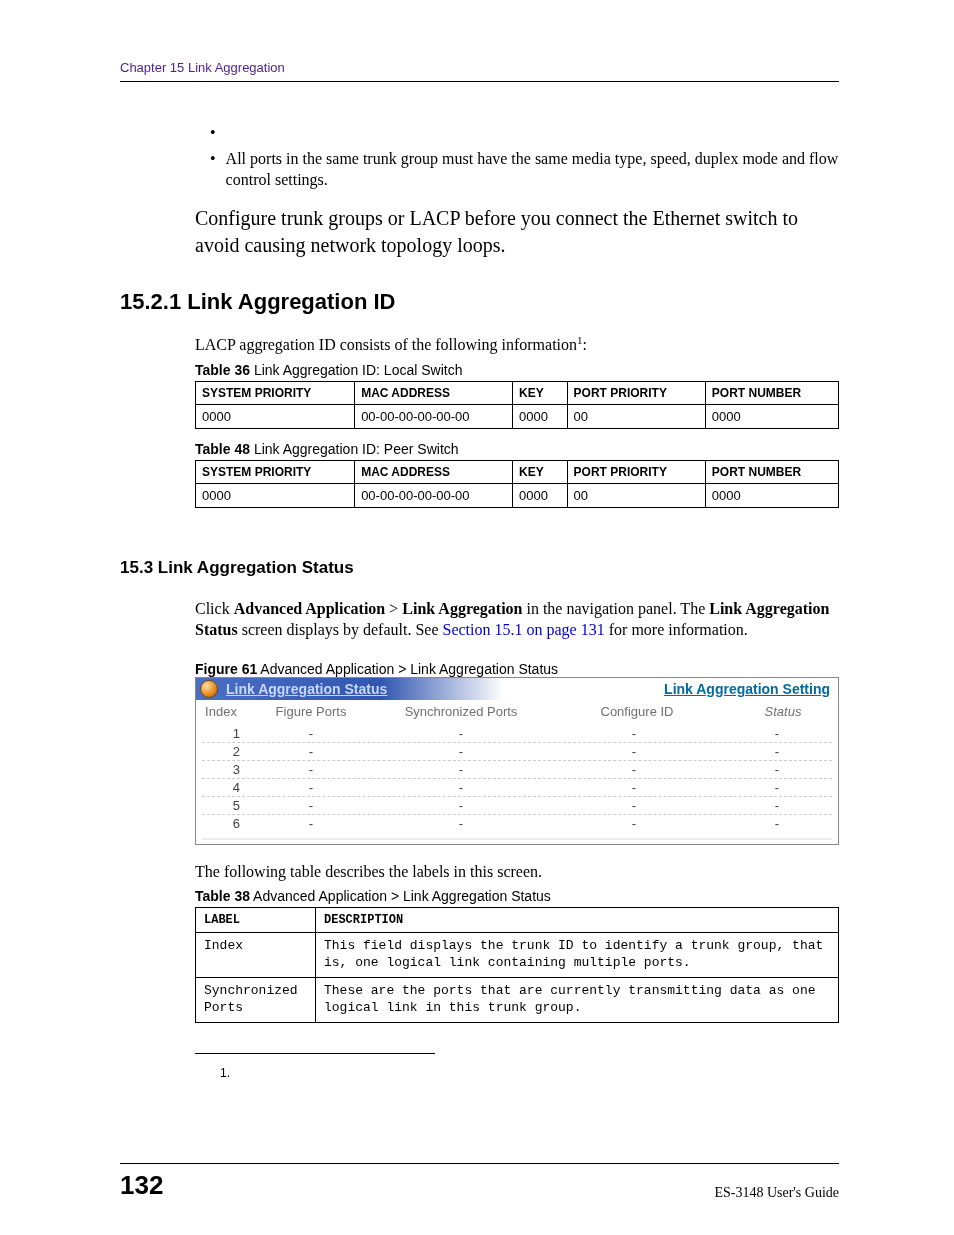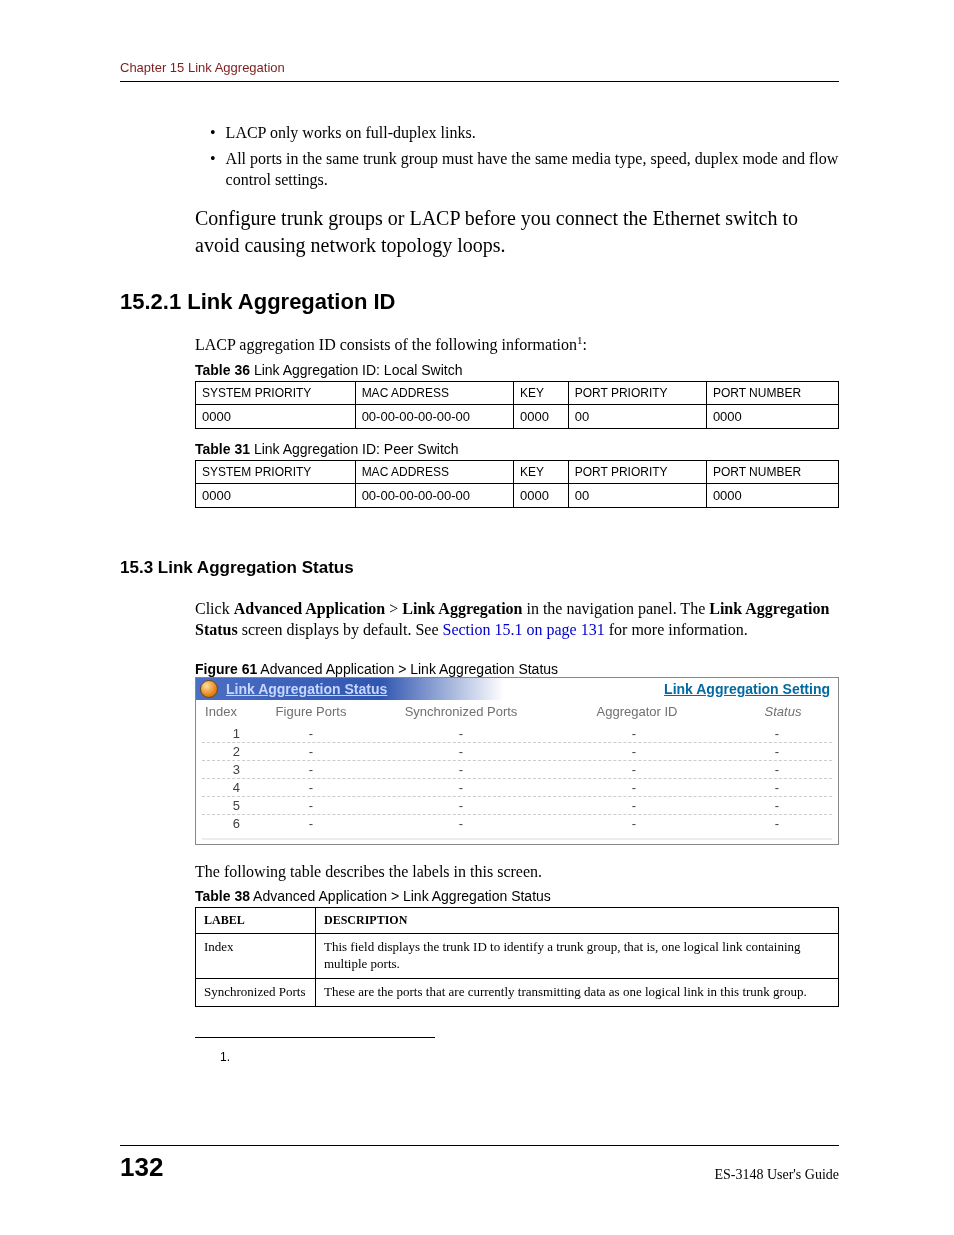--- a/index.html
+++ b/index.html
@@ -8,21 +8,21 @@
       width: 954px;
       height: 1235px;
       background: #fff;
       color: #000;
       position: relative;
       padding: 60px 115px 50px 120px;
     }
     .chapter-header {
       font-family: Arial, Helvetica, sans-serif;
       font-size: 13px;
-      color: #7f1d1d;
+      color: #4c1d95;
       margin-bottom: 6px;
     }
     .chapter-rule {
       border: none;
       border-top: 1px solid #000;
       margin-bottom: 40px;
     }
     .bullet-list {
       margin-left: 90px;
       margin-bottom: 14px;
@@ -75,21 +75,21 @@
       margin-left: 75px;
       width: calc(100% - 75px);
       font-family: Arial, Helvetica, sans-serif;
       font-size: 13px;
       margin-bottom: 12px;
     }
     .data-table th {
       border: 1.5px solid #000;
       padding: 4px 6px;
       text-align: left;
-      font-weight: normal;
+      font-weight: bold;
       font-size: 12px;
     }
     .data-table td {
       border: 1px solid #000;
       border-left: 1.5px solid #000;
       border-right: 1.5px solid #000;
       border-bottom: 1.5px solid #000;
       padding: 4px 6px;
       text-align: left;
     }
@@ -170,21 +170,21 @@
     .fr-index { flex: 0 0 44px; text-align: right; padding-right: 6px; }
     .fr-enabled { flex: 0 0 130px; text-align: center; }
     .fr-sync { flex: 0 0 170px; text-align: center; }
     .fr-agg { flex: 1; text-align: center; }
     .fr-status { flex: 0 0 110px; text-align: center; }
     .figure-bottom-line { height: 2px; background: #ececec; margin: 0 6px 4px 6px; }
     .desc-table {
       border-collapse: collapse;
       margin-left: 75px;
       width: calc(100% - 75px);
-      font-family: Liberation Serif, serif;
+      font-family: Liberation Mono, monospace;
       font-size: 13px;
     }
     .desc-table th {
       border: 1.5px solid #000;
       padding: 5px 8px;
       text-align: left;
       font-weight: bold;
       font-size: 12px;
     }
     .desc-table td {
@@ -210,21 +210,21 @@
       font-family: Arial, Helvetica, sans-serif;
       font-size: 12px;
       margin-left: 100px;
       display: flex;
       gap: 16px;
     }
     .footer {
       position: absolute;
       left: 120px;
       right: 115px;
-      bottom: 52px;
+      bottom: 34px;
     }
     .footer-rule {
       border: none;
       border-top: 1.5px solid #000;
       margin-bottom: 6px;
     }
     .footer-row {
       display: flex;
       justify-content: space-between;
       align-items: flex-end;
@@ -242,21 +242,20 @@
   </style>
 </head>
 <body>
 
 <div class="chapter-header">Chapter 15 Link Aggregation</div>
 <hr class="chapter-rule">
 
 <div class="bullet-list">
   <div class="bullet-item">
     <span class="bullet-dot">•</span>
-    <span>LACP only works on full-duplex links.</span>
   </div>
   <div class="bullet-item">
     <span class="bullet-dot">•</span>
     <span>All ports in the same trunk group must have the same media type, speed, duplex mode and flow control settings.</span>
   </div>
 </div>
 
 <p class="body-text">Configure trunk groups or LACP before you connect the Ethernet switch to avoid causing network topology loops.</p>
 
 <h2 class="h2">15.2.1  Link Aggregation ID</h2>
@@ -281,21 +280,21 @@
     <td>0000</td>
     <td>00-00-00-00-00-00</td>
     <td>0000</td>
     <td>00</td>
     <td>0000</td>
   </tr>
 </tbody>
   </table>
 
 <div class="table-caption">
-  <span class="bold">Table 31</span><span>   Link Aggregation ID: Peer Switch</span>
+  <span class="bold">Table 48</span><span>   Link Aggregation ID: Peer Switch</span>
 </div>
 <table class="data-table">
   <tbody>
       <tr>
     <th>SYSTEM PRIORITY</th>
     <th>MAC ADDRESS</th>
     <th>KEY</th>
     <th>PORT PRIORITY</th>
     <th>PORT NUMBER</th>
   </tr>
@@ -323,21 +322,21 @@
     <div class="figure-title-area">
       <div class="figure-orb"></div>
       <span class="figure-title">Link Aggregation Status</span>
     </div>
     <span class="figure-link">Link Aggregation Setting</span>
   </div>
   <div class="figure-cols">
     <div class="fc-index">Index</div>
     <div class="fc-enabled">Figure Ports</div>
     <div class="fc-sync">Synchronized Ports</div>
-    <div class="fc-agg">Aggregator ID</div>
+    <div class="fc-agg">Configure ID</div>
     <div class="fc-status">Status</div>
   </div>
   <div id="figure-rows">
       <div class="figure-row">
         <div class="fr-index">1</div>
         <div class="fr-enabled">-</div>
         <div class="fr-sync">-</div>
         <div class="fr-agg">-</div>
         <div class="fr-status">-</div>
       </div>

